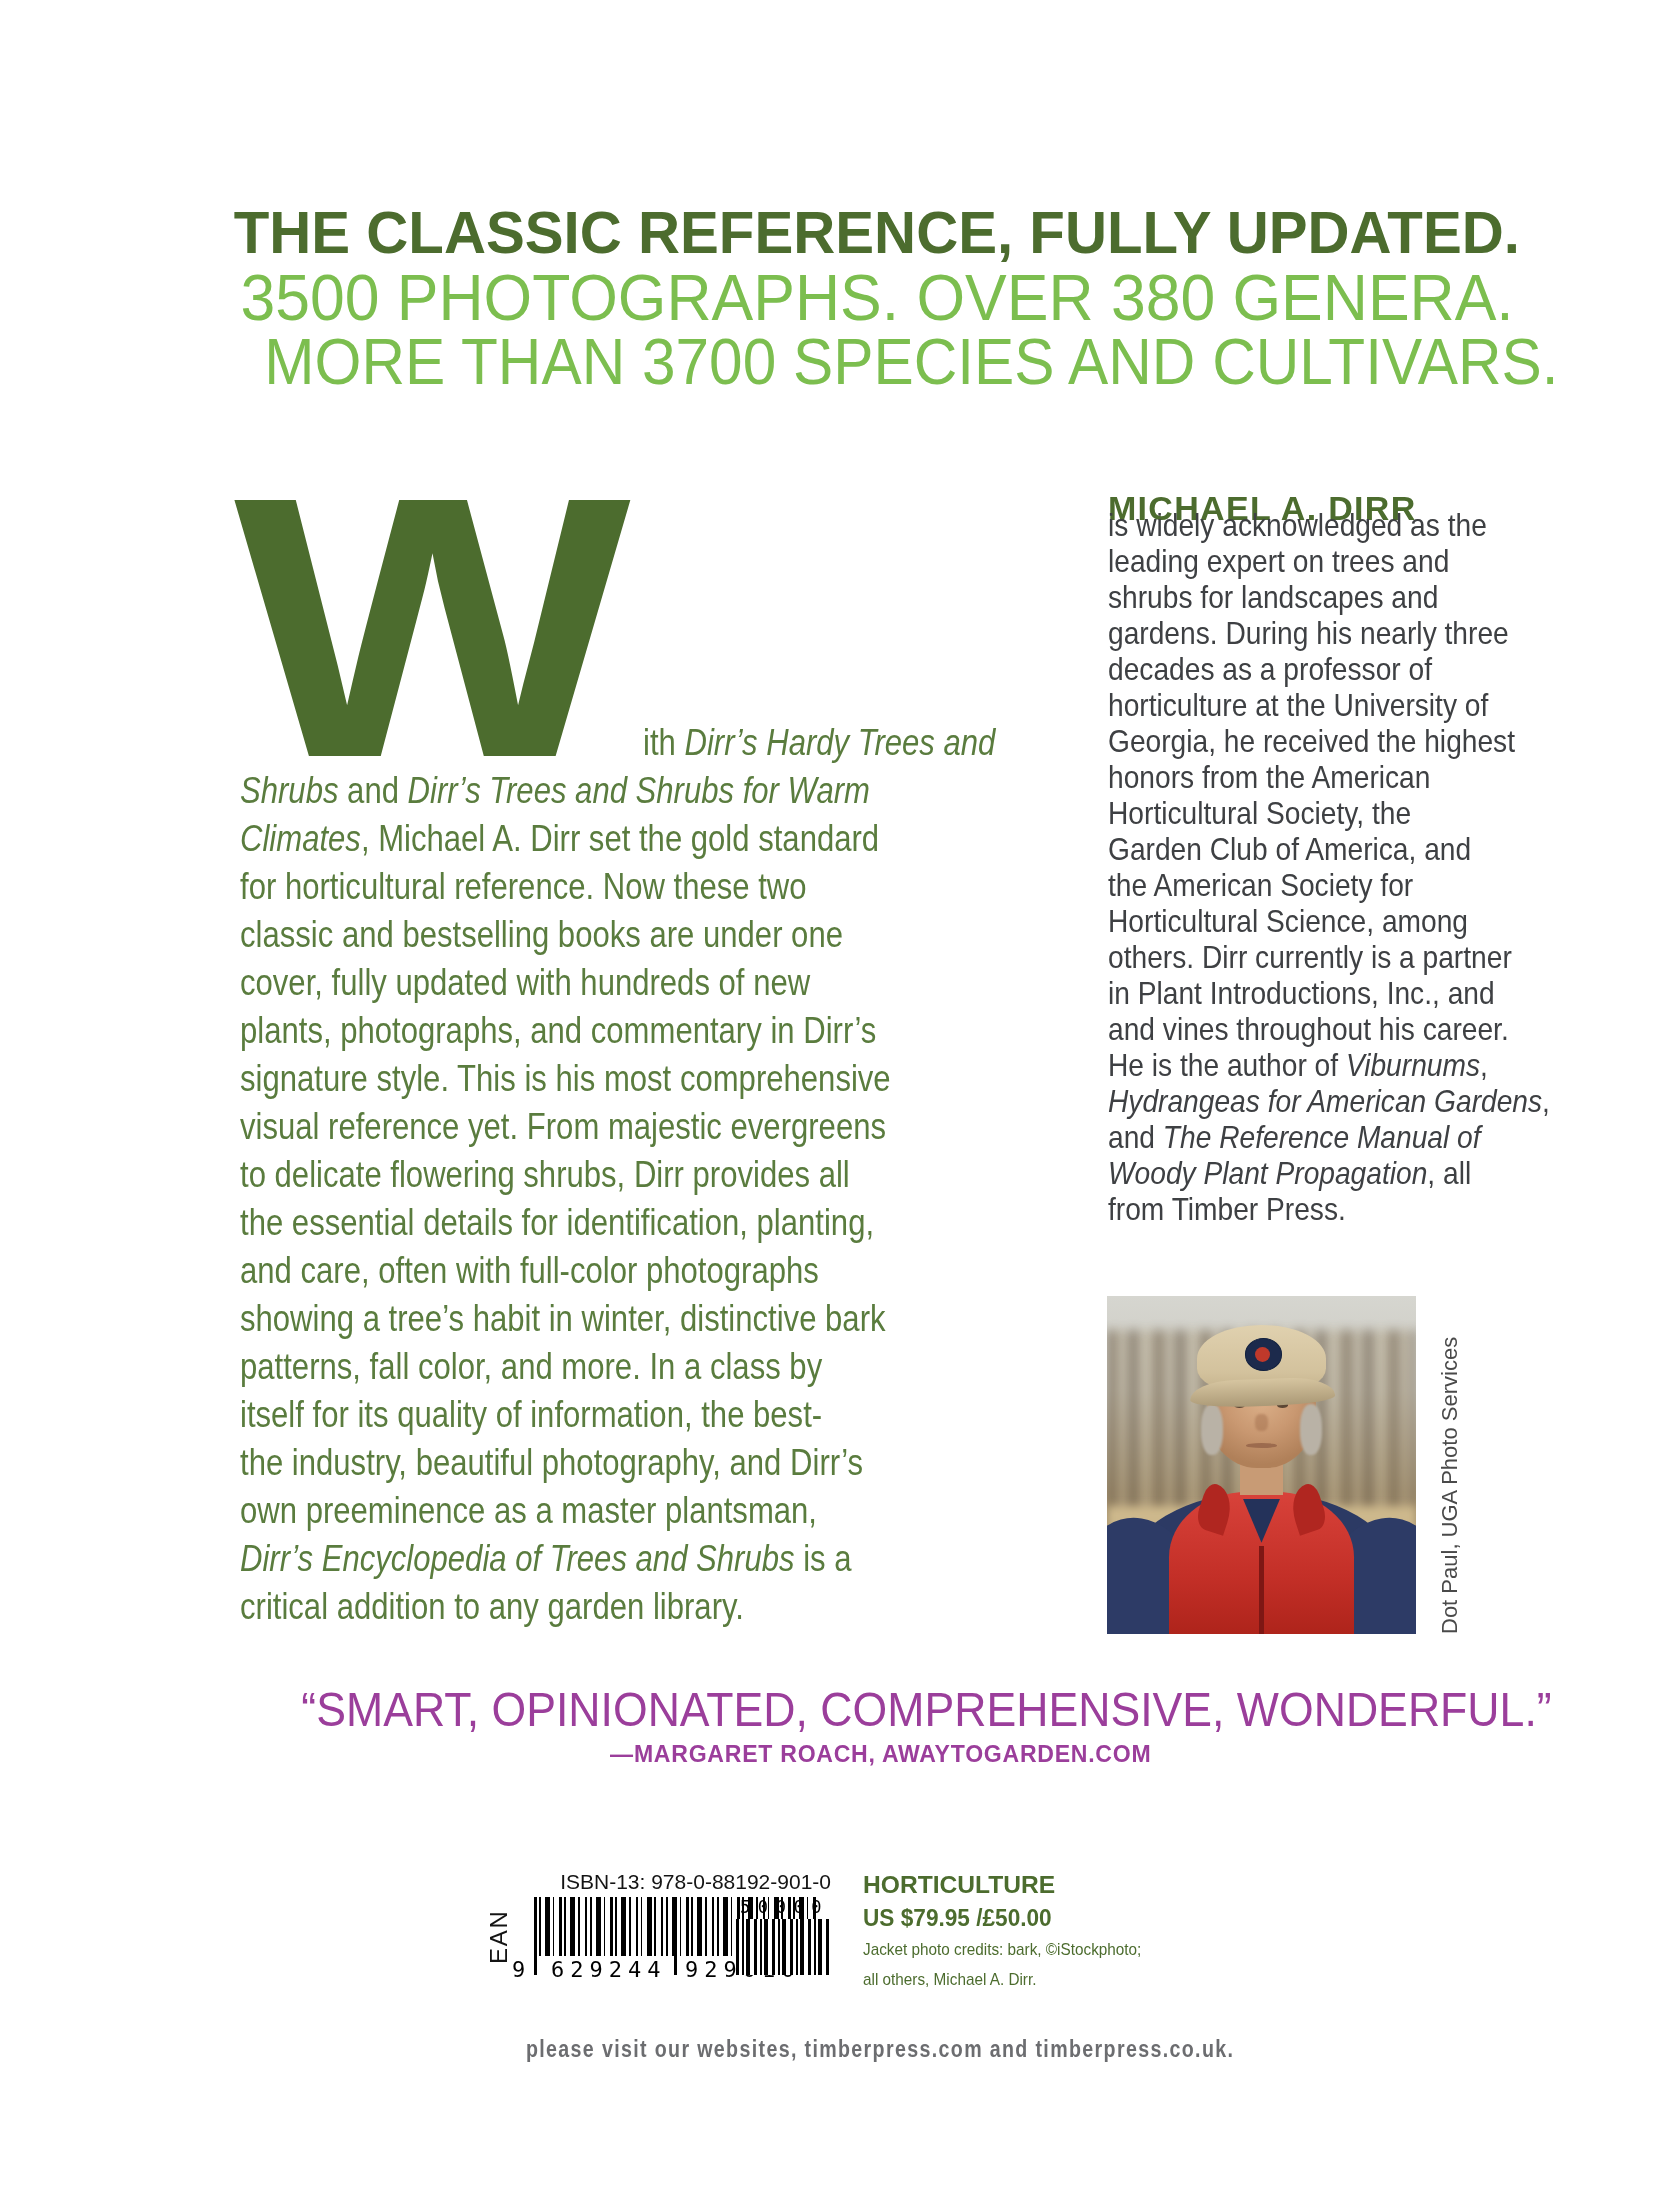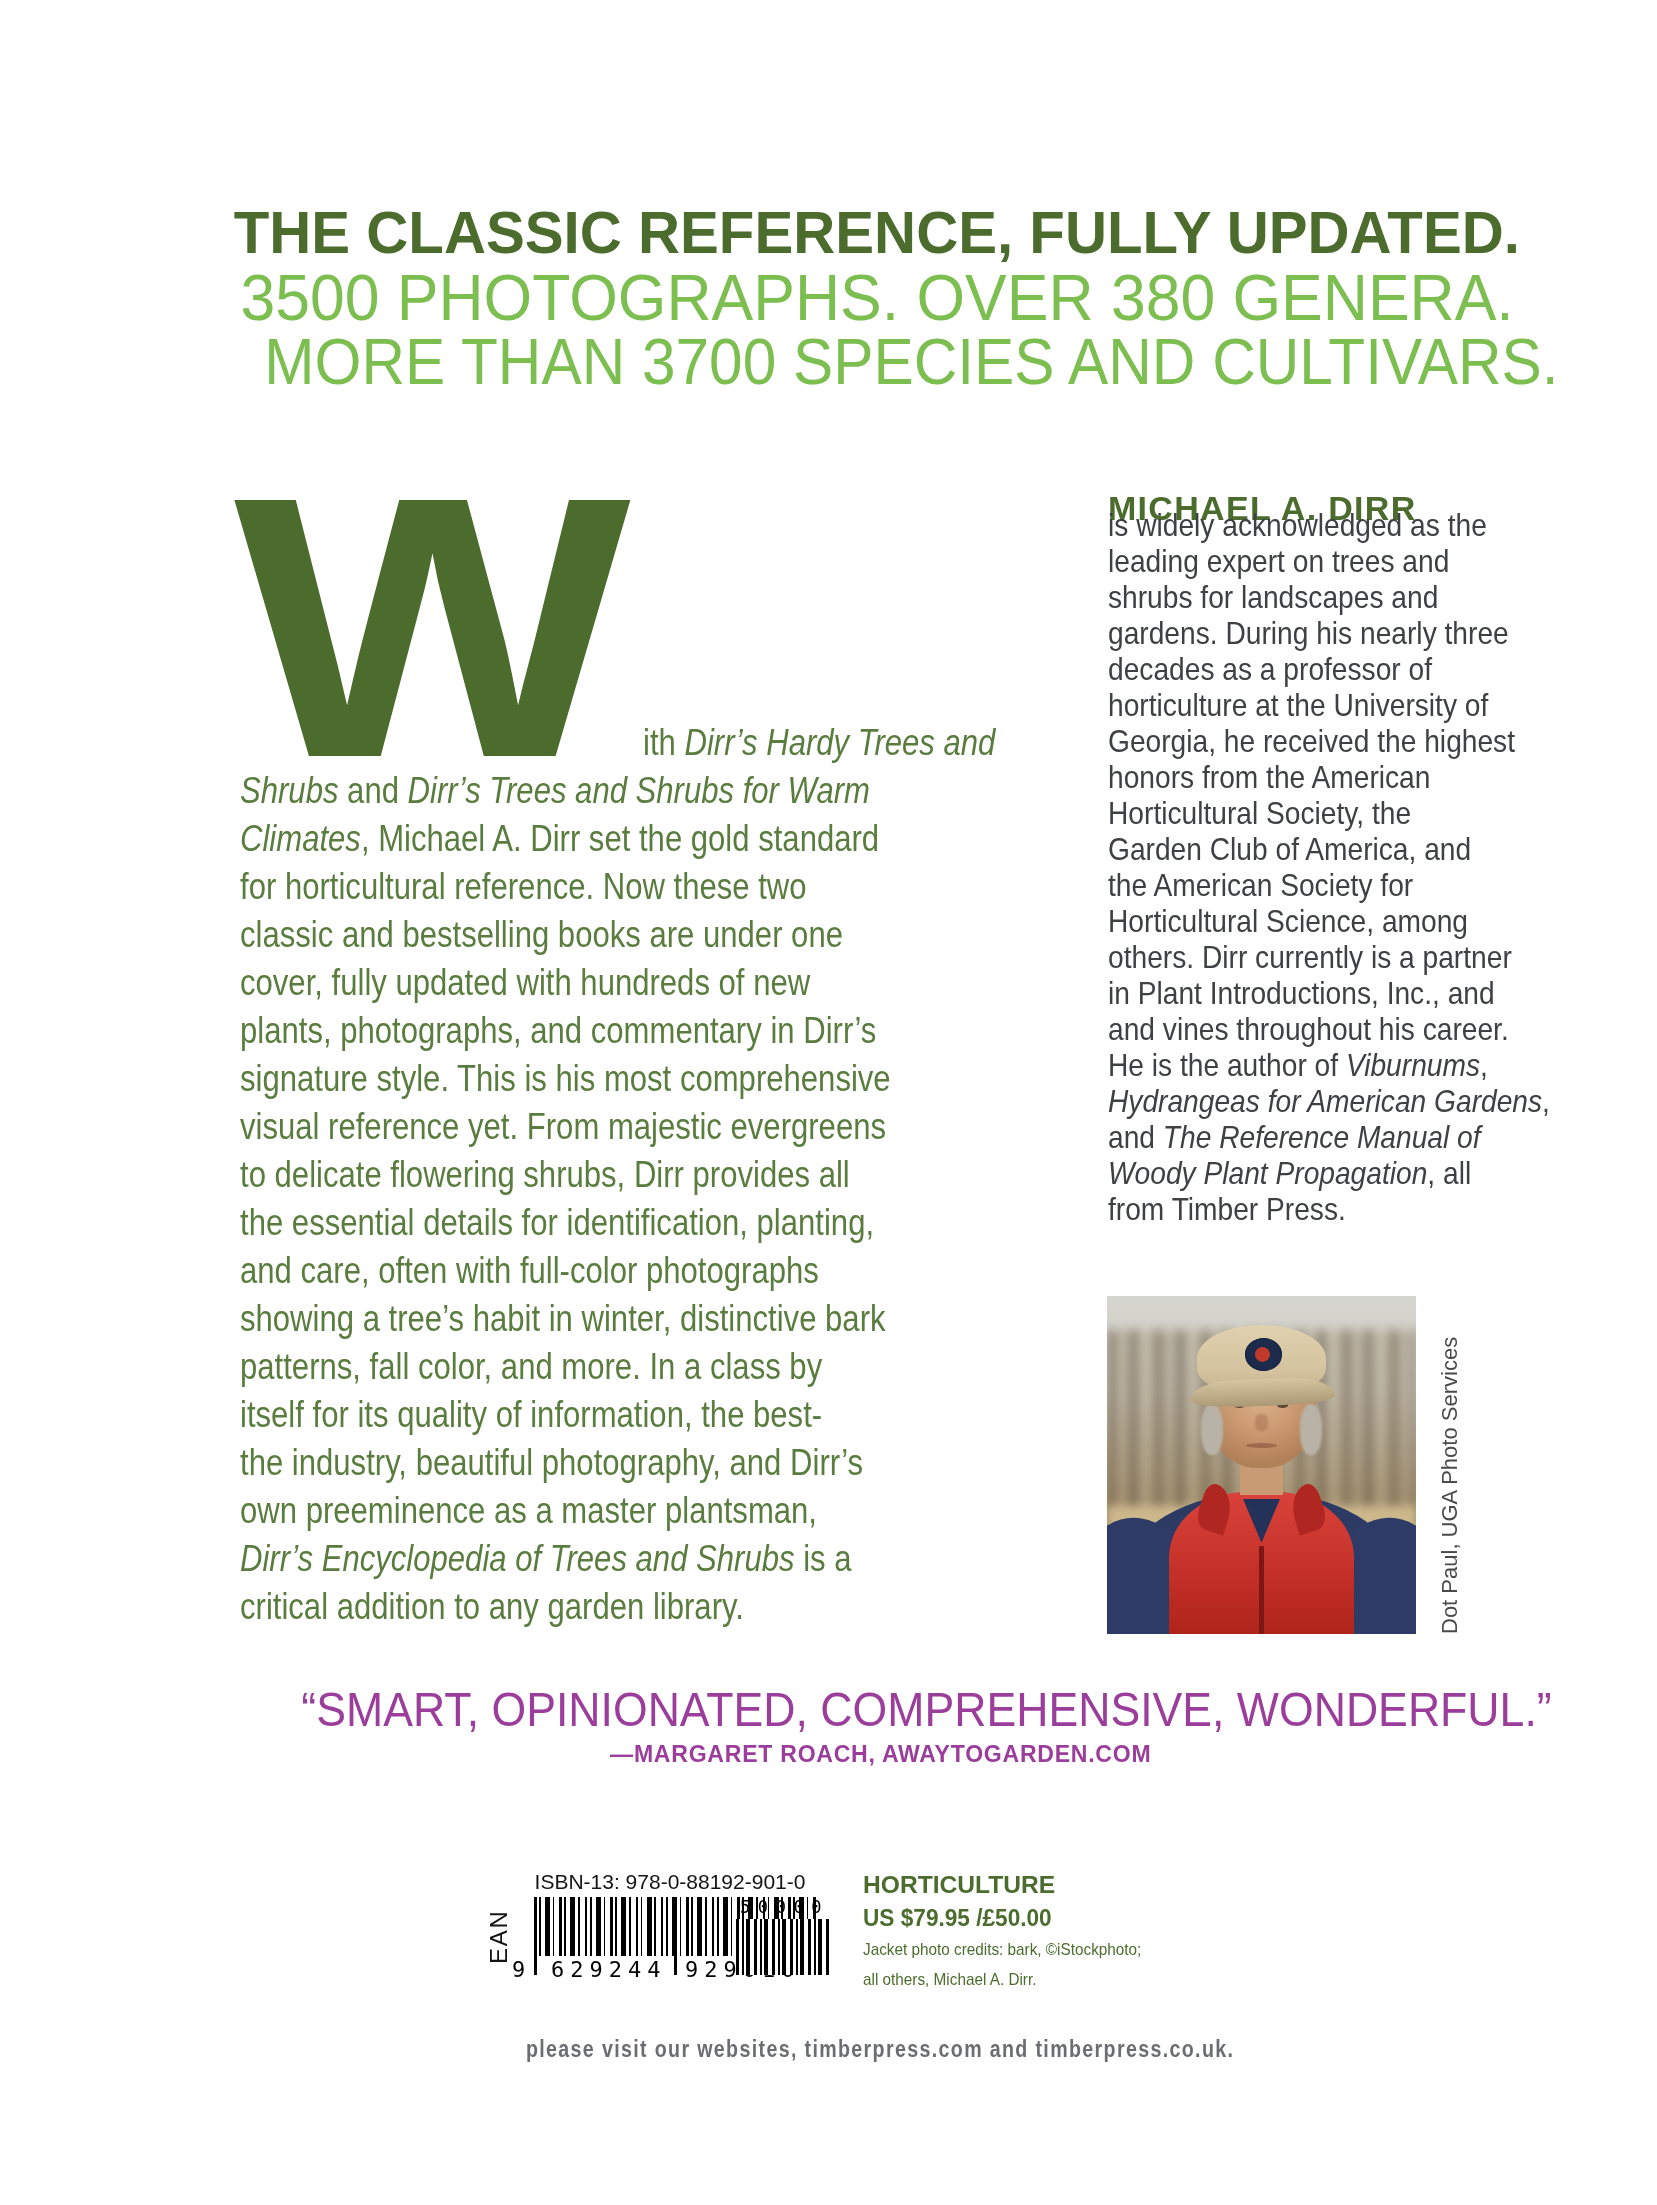--- a/index.html
+++ b/index.html
@@ -70,21 +70,21 @@
                 white-space:nowrap;font-size:22px;color:#4a4a4a;}
 
   
   .quote-row{left:240px;width:1281px;}
   .quote{font-size:49px;font-weight:400;line-height:1;color:var(--purple);}
   .r-quote{top:1685px;}
   .attrib{font-size:24.6px;font-weight:700;line-height:1;letter-spacing:0.8px;color:var(--purple);}
   .r-attrib{top:1742px;}
 
   
-  .isbn-label{position:absolute;left:509px;top:1870px;width:322px;text-align:center;font-size:21px;color:#141414;}
+  .isbn-label{position:absolute;left:509px;top:1870px;width:322px;text-align:right;font-size:21px;color:#141414;}
   .ean-label{position:absolute;left:485px;top:1964px;transform:rotate(-90deg);transform-origin:0 0;
              font-size:24px;letter-spacing:1.7px;color:#141414;white-space:nowrap;}
   .bars-main{position:absolute;left:534px;top:1897px;width:282px;height:59px;
      background:repeating-linear-gradient(90deg,#000 0 2.5px,#fff 2.5px 5.1px,#000 5.1px 6.8px,#fff 6.8px 11px,#000 11px 16px,#fff 16px 18.7px,#000 18.7px 20.4px,#fff 20.4px 25.4px);}
   .guard{position:absolute;top:1897px;width:2.5px;height:78px;background:#000;}
   .g1{left:534px;} .g2{left:674px;} .g3{left:813px;}
   .bc-digit{position:absolute;top:1957px;font-family:"DejaVu Sans Mono",monospace;font-size:22px;color:#000;}
   .bcd-lead{left:512px;} .bcd-g1{left:551px;letter-spacing:6px;} .bcd-g2{left:685px;letter-spacing:6px;}
   .supp-digits{position:absolute;left:740px;top:1897px;font-family:"DejaVu Sans Mono",monospace;
                font-size:17px;letter-spacing:7.6px;color:#000;}

